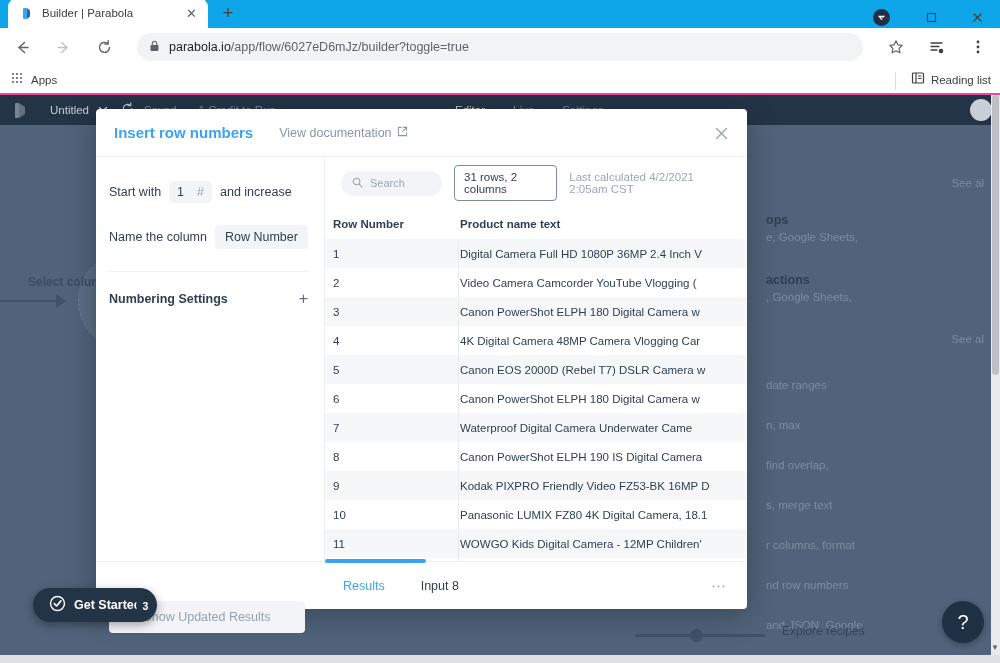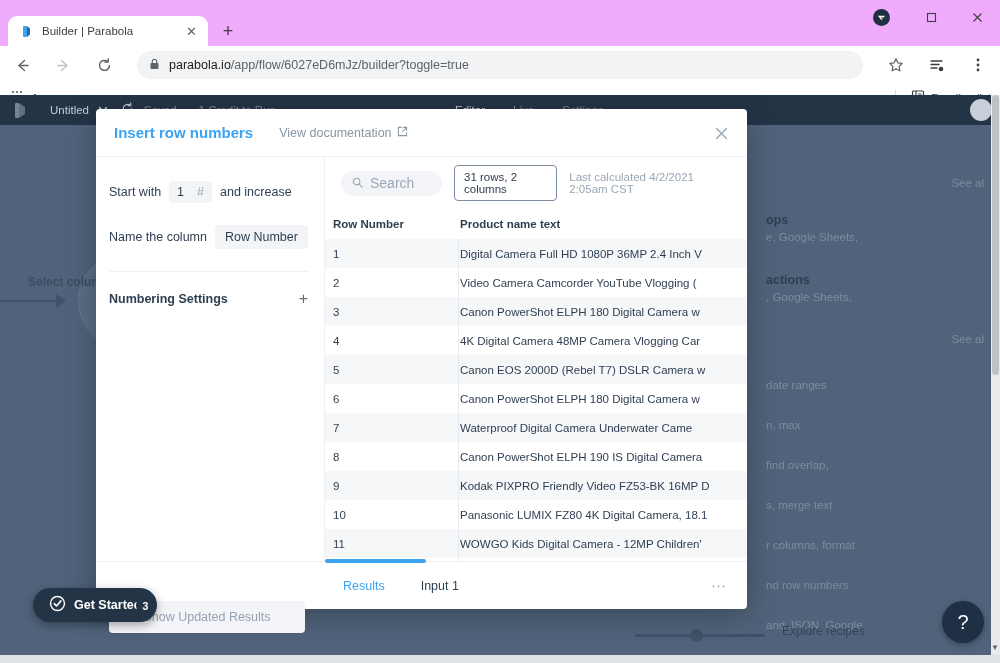--- a/index.html
+++ b/index.html
@@ -7,21 +7,21 @@
     width: 1000px; height: 663px;
     font-family: "Liberation Sans", sans-serif;
     overflow: hidden;
     background: #2e3c4e;
   }
 
   
   #browser { width: 1000px; height: 663px; position: relative; background: #dee1e6; }
 
   .tabstrip {
-    height: 46px; background: #f0abfc; position: relative;
+    height: 28px; background: #0ea5e9; position: relative;
     display: flex; align-items: flex-end; padding-left: 8px;
   }
   .tab {
     width: 200px; height: 30px; background: #fff;
     border-radius: 9px 9px 0 0;
     display: flex; align-items: center; gap: 8px;
     padding: 0 8px 0 11px; position: relative;
   }
   .tab-favicon {
     width: 15px; height: 15px; flex: 0 0 15px;
@@ -213,21 +213,21 @@
 
   .data-pane { flex: 1; display: flex; flex-direction: column; min-width: 0; }
   .data-top {
     height: 52px; flex: 0 0 52px; display: flex; align-items: center;
     padding: 0 16px; gap: 12px;
   }
   .search-box {
     width: 116px; height: 25px; background: #f2f4f7; border-radius: 13px;
     display: flex; align-items: center; padding: 0 11px; gap: 7px;
   }
-  .search-ph { font-size: 14px; color: #9aa7b5; text-align: center; }
+  .search-ph { font-size: 11px; color: #9aa7b5; text-align: center; }
   .rows-badge {
     border: 1px solid #7d8c9e; border-radius: 4px; padding: 5px 9px;
     font-size: 11.5px; color: #2f3f52;
   }
   .last-calc { margin-left: auto; font-size: 11.5px; color: #9aa7b5; }
 
   .tbl { flex: 1; overflow: hidden; position: relative; }
   .tbl-head {
     display: flex; height: 30px; align-items: center;
     font-size: 11.5px; font-weight: 700; color: #2f3f52;
@@ -592,21 +592,21 @@
                   <div class="c1">12</div>
                 </div>
               </div>
           </div>
         </div>
       </div>
 
       <div class="modal-foot">
         <div class="scroll-ind"></div>
         <span class="tab-item active">Results</span>
-        <span class="tab-item">Input 1</span>
+        <span class="tab-item">Input 8</span>
         <span class="foot-dots">⋯</span>
       </div>
     </div>
 
     <div class="show-results-btn">Show Updated Results</div>
 
     <div class="gs-count">3</div>
     <div class="get-started">
       <span>
         <svg width="17" height="17" viewBox="0 0 18 18">

